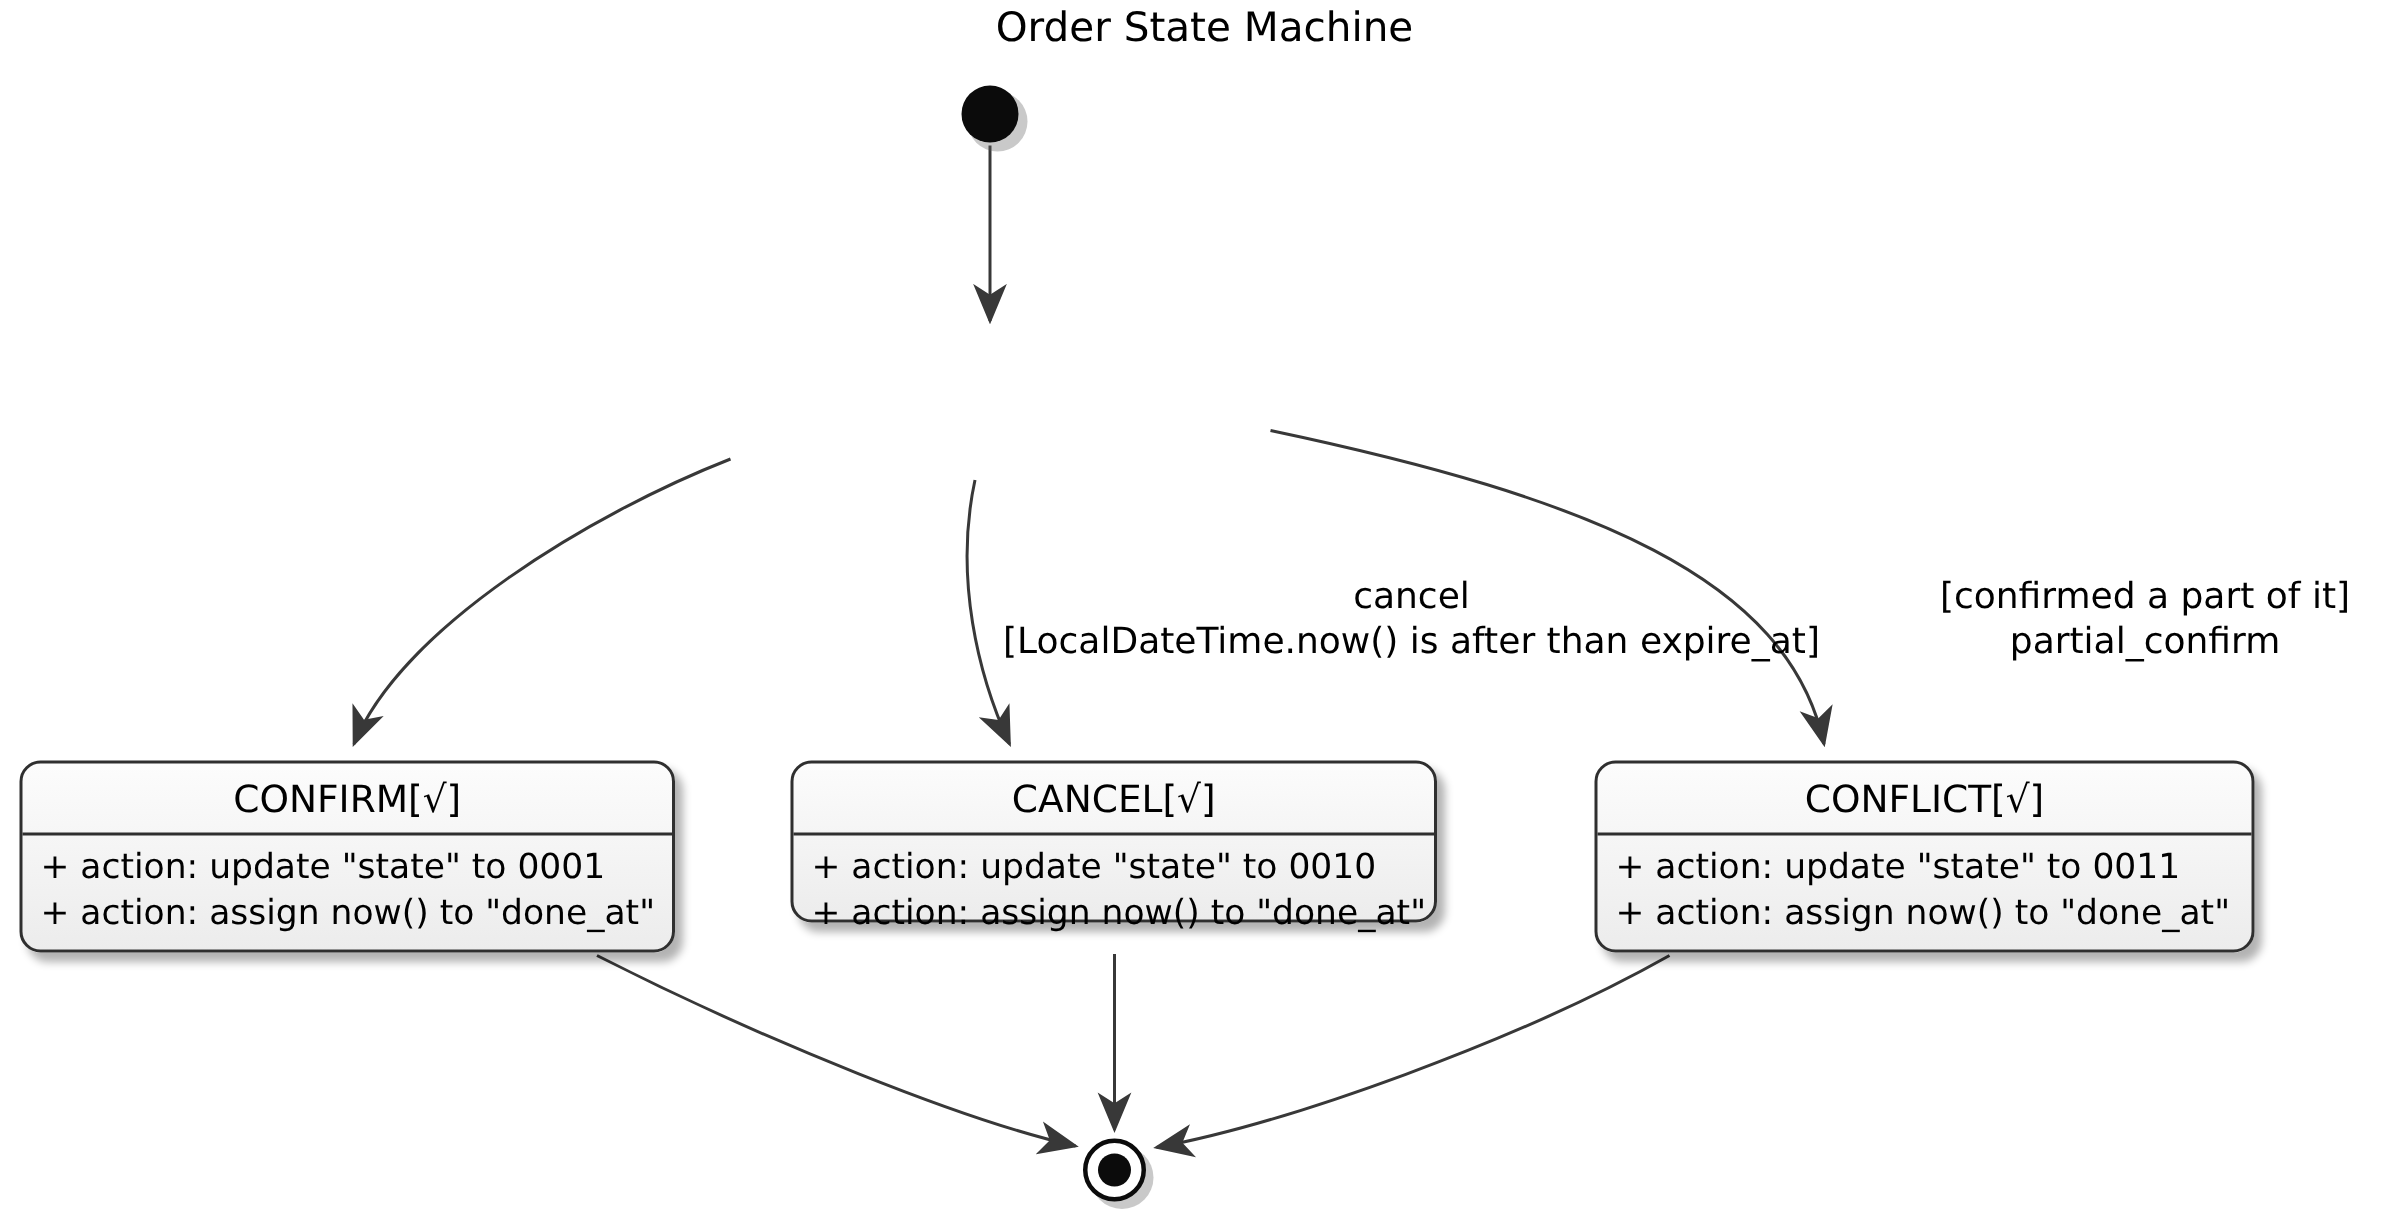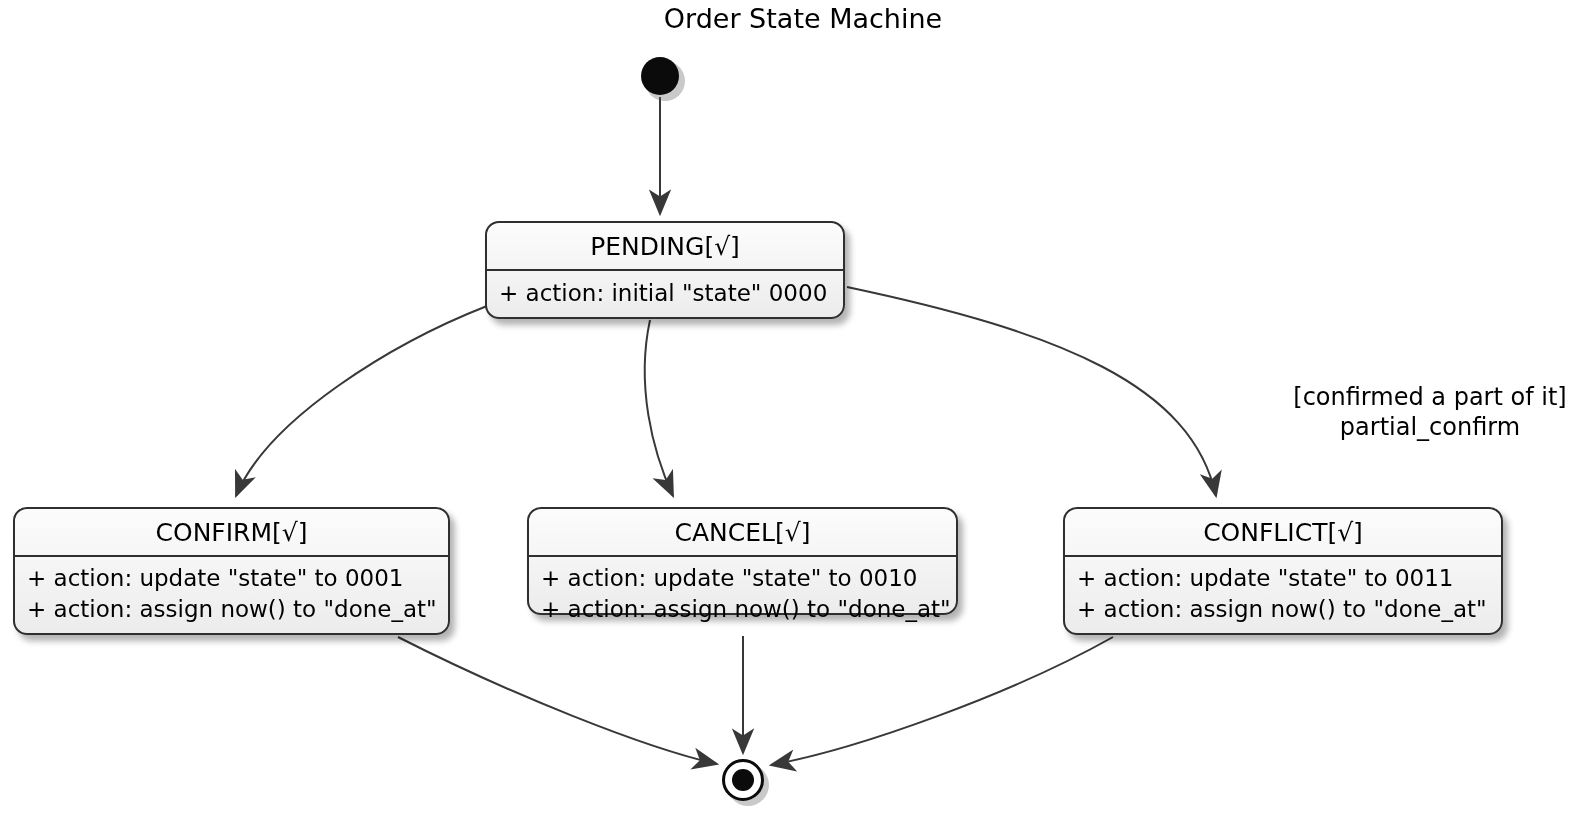--- a/index.html
+++ b/index.html
@@ -95,26 +95,20 @@
       <circle cx="660" cy="76" r="19" fill="#0b0b0b"></circle>
     </g>
 
     <g>
       <circle cx="748" cy="785" r="21" fill="rgba(100,100,100,0.35)"></circle>
       <circle cx="743" cy="780" r="19.5" fill="#ffffff" stroke="#0b0b0b" stroke-width="3"></circle>
       <circle cx="743" cy="780" r="11" fill="#0b0b0b"></circle>
     </g>
   </svg>
 
-  <div class="state state-pending">
-    <div class="state-name">PENDING[√]</div>
-    <div class="state-body">
-      <div>+ action: initial "state" 0000</div>
-    </div>
-  </div>
 
   <div class="state state-confirm">
     <div class="state-name">CONFIRM[√]</div>
     <div class="state-body">
       <div>+ action: update "state" to 0001</div>
       <div>+ action: assign now() to "done_at"</div>
     </div>
   </div>
 
   <div class="state state-cancel">
@@ -127,19 +121,23 @@
 
   <div class="state state-conflict">
     <div class="state-name">CONFLICT[√]</div>
     <div class="state-body">
       <div>+ action: update "state" to 0011</div>
       <div>+ action: assign now() to "done_at"</div>
     </div>
   </div>
 
 
+  <div class="edge-label label-cancel">
+    <div>cancel</div>
+    <div>[LocalDateTime.now() is after than expire_at]</div>
+  </div>
 
   <div class="edge-label label-partial-confirm">
     <div>[confirmed a part of it]</div>
     <div>partial_confirm</div>
   </div>
 
 </div>
 
 </body></html>

